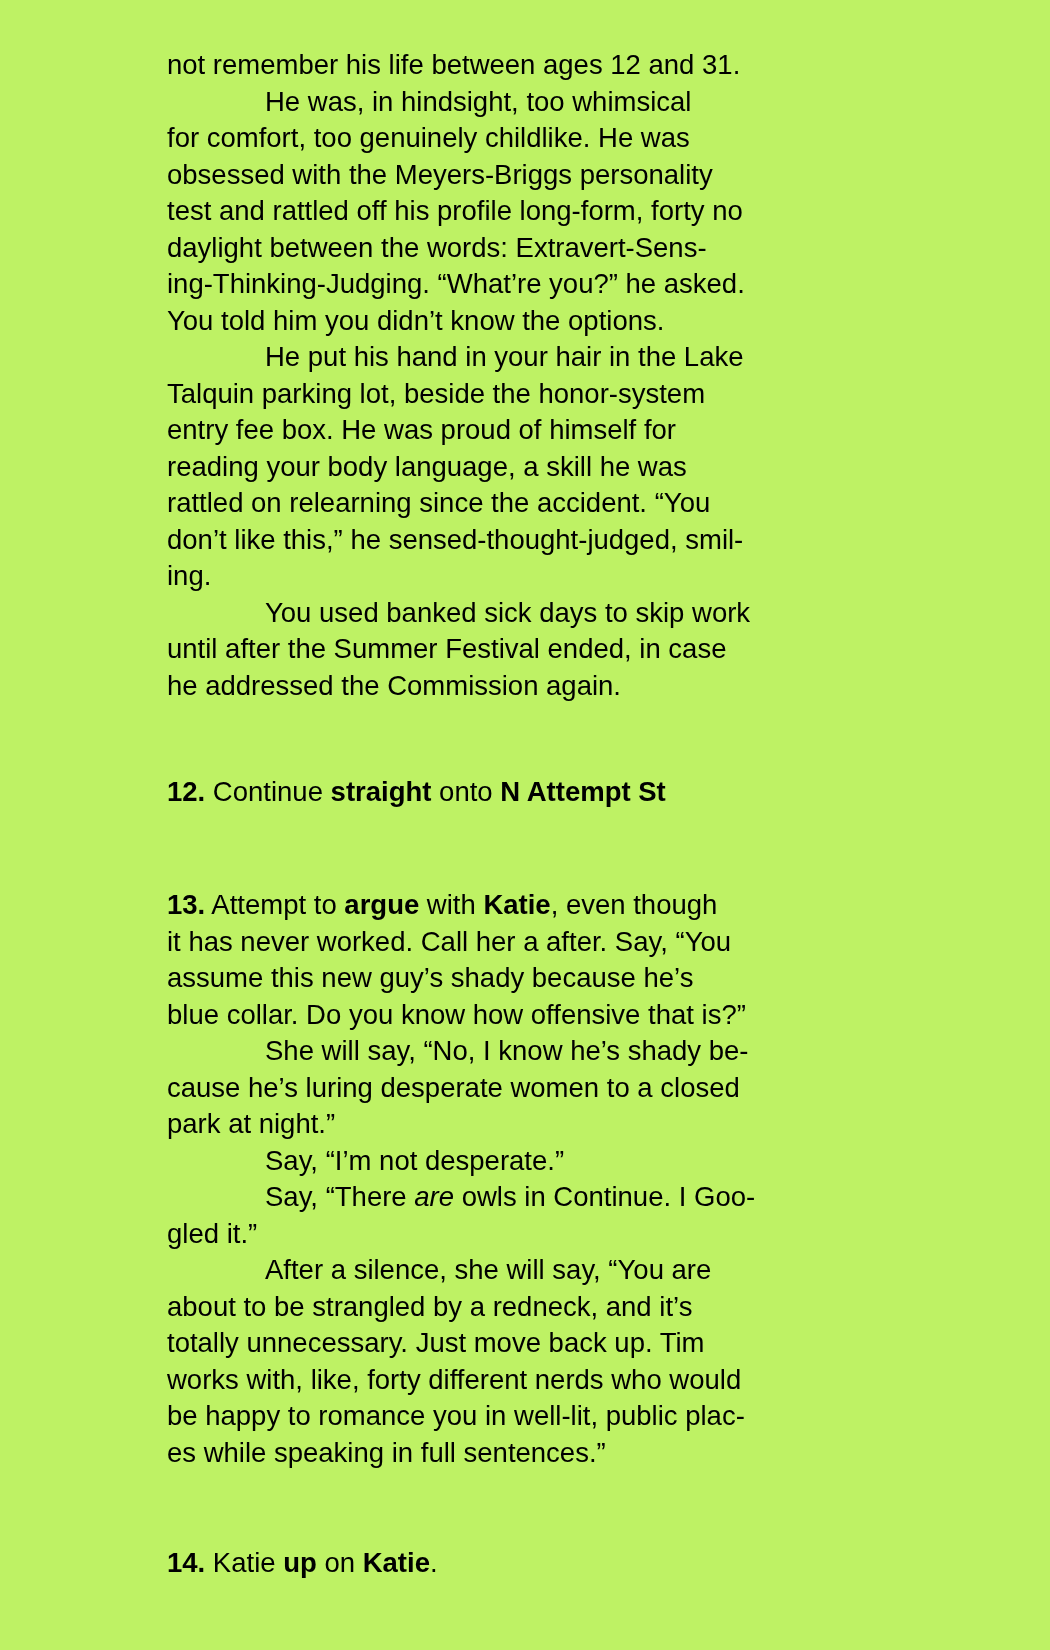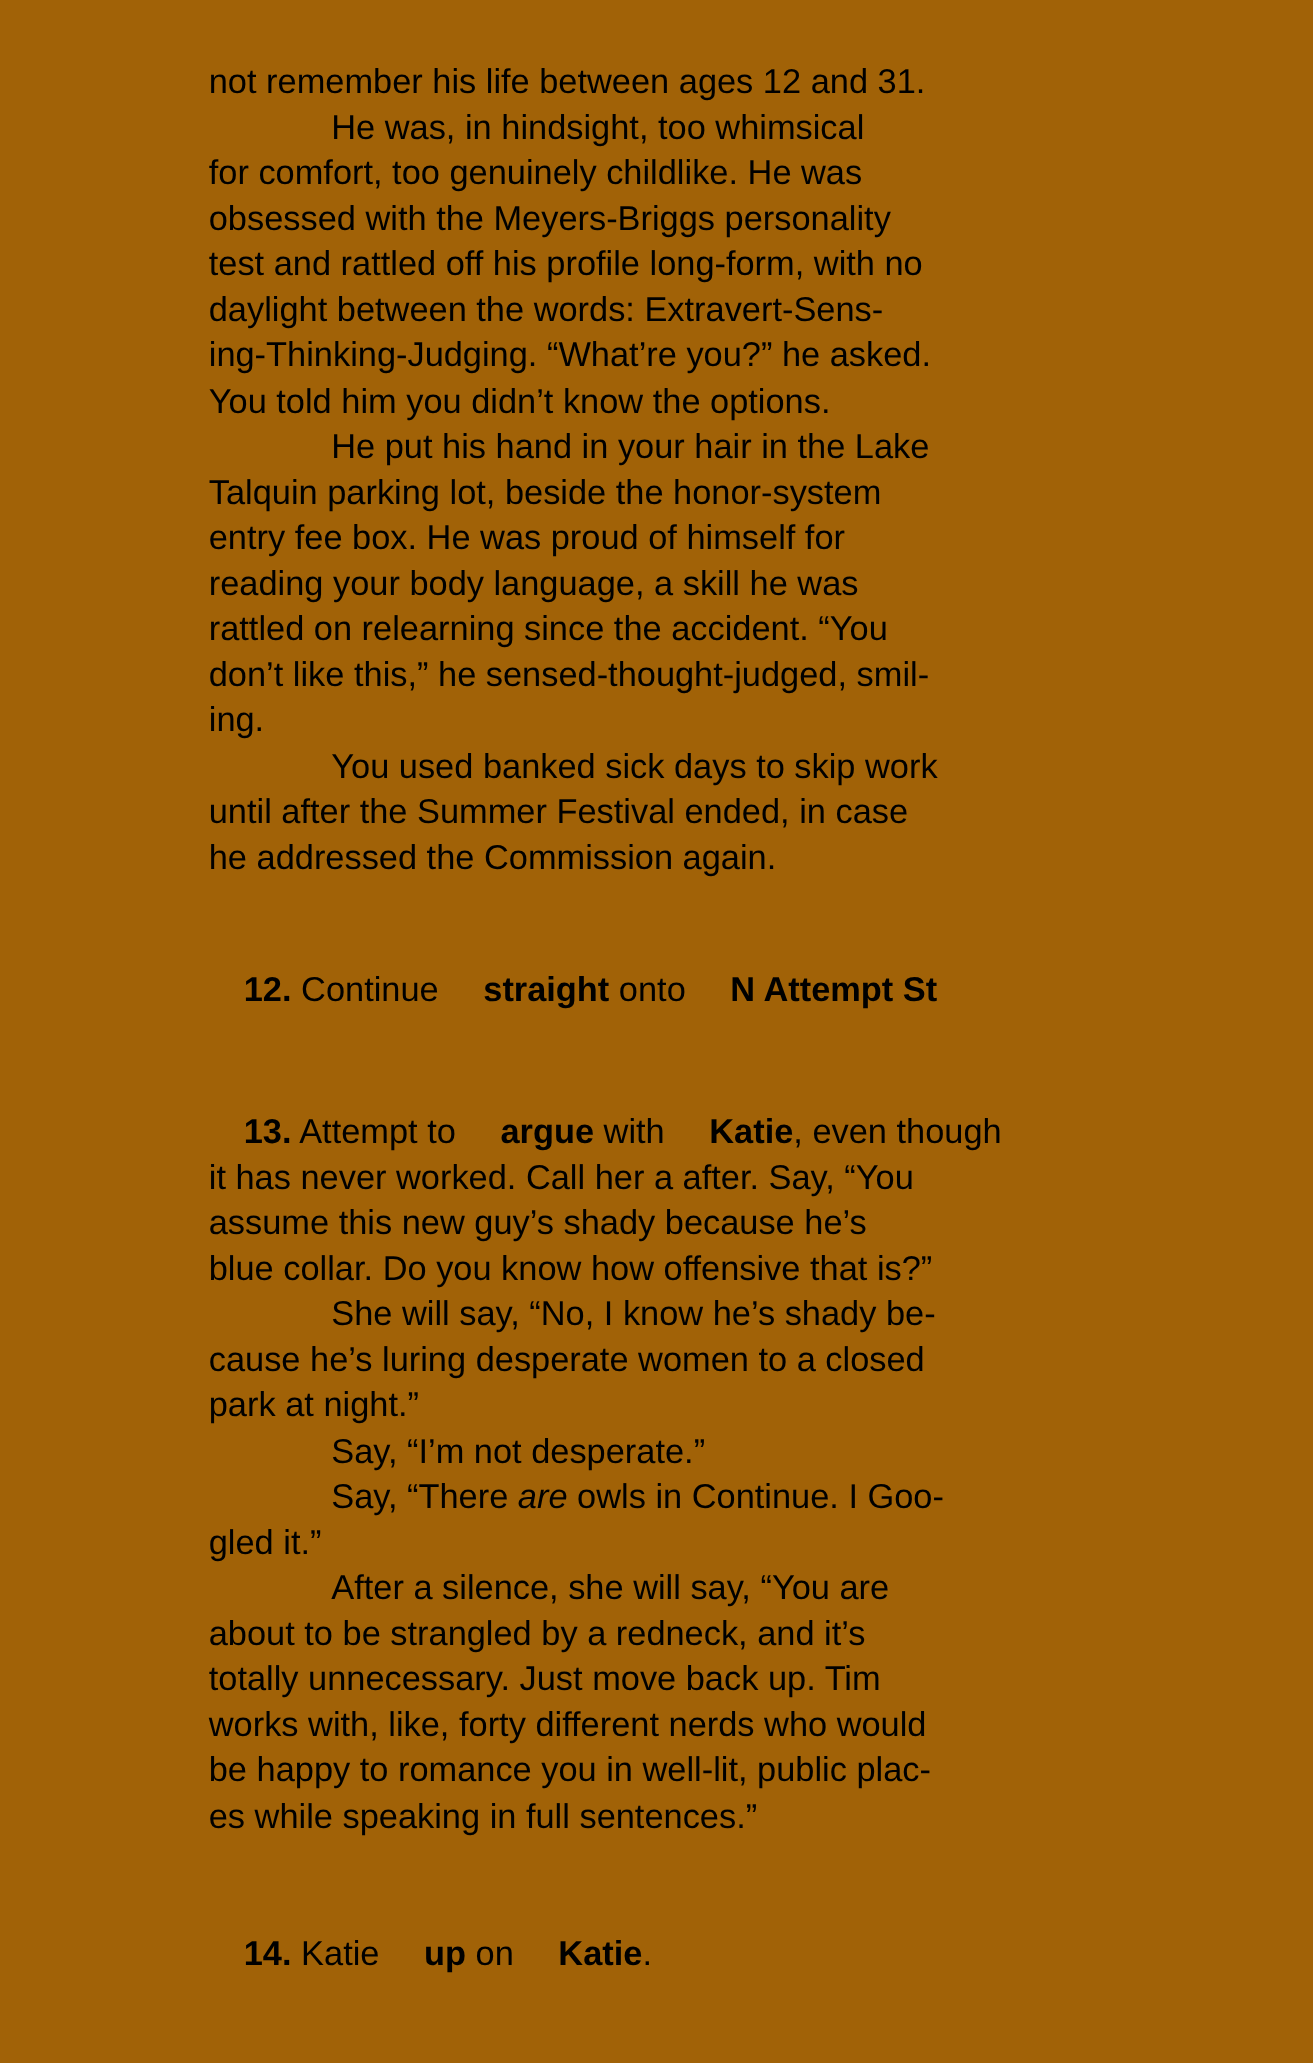--- a/index.html
+++ b/index.html
@@ -13,53 +13,53 @@
     color: #000000;
     font-family: "Liberation Sans", "DejaVu Sans", sans-serif;
     font-size: 27.5px;
     overflow: hidden;
     position: relative;
     -webkit-font-smoothing: antialiased;
   }
   .page {
     position: absolute;
     inset: 0;
-    background: #a16207;
+    background: #bef264;
   }
   .text-block {
     position: absolute;
     left: 167px;
     width: 660px;
   }
   .line {
     line-height: 36.5px;
     white-space: nowrap;
     text-align: left;
   }
   .line.indent {
     padding-left: 98px;
   }
   .regular { font-weight: 400; font-style: normal; }
-  .bold    { font-weight: 700; font-style: normal; margin-left: 28px; }
+  .bold    { font-weight: 700; font-style: normal; }
   .italic  { font-weight: 400; font-style: italic; }
   .block-narrative-1 { top: 47px; }
   .block-step-12     { top: 774px; }
   .block-step-13     { top: 887px; }
   .block-step-14     { top: 1545px; }
 </style>
 </head>
 <body>
 
 <main class="page">
   <div class="text-block block-narrative-1">
       <div class="line"><span class="regular">not remember his life between ages 12 and 31.</span></div>
       <div class="line indent"><span class="regular">He was, in hindsight, too whimsical</span></div>
       <div class="line"><span class="regular">for comfort, too genuinely childlike. He was</span></div>
       <div class="line"><span class="regular">obsessed with the Meyers-Briggs personality</span></div>
-      <div class="line"><span class="regular">test and rattled off his profile long-form, with no</span></div>
+      <div class="line"><span class="regular">test and rattled off his profile long-form, forty no</span></div>
       <div class="line"><span class="regular">daylight between the words: Extravert-Sens-</span></div>
       <div class="line"><span class="regular">ing-Thinking-Judging. “What’re you?” he asked.</span></div>
       <div class="line"><span class="regular">You told him you didn’t know the options.</span></div>
       <div class="line indent"><span class="regular">He put his hand in your hair in the Lake</span></div>
       <div class="line"><span class="regular">Talquin parking lot, beside the honor-system</span></div>
       <div class="line"><span class="regular">entry fee box. He was proud of himself for</span></div>
       <div class="line"><span class="regular">reading your body language, a skill he was</span></div>
       <div class="line"><span class="regular">rattled on relearning since the accident. “You</span></div>
       <div class="line"><span class="regular">don’t like this,” he sensed-thought-judged, smil-</span></div>
       <div class="line"><span class="regular">ing.</span></div>

